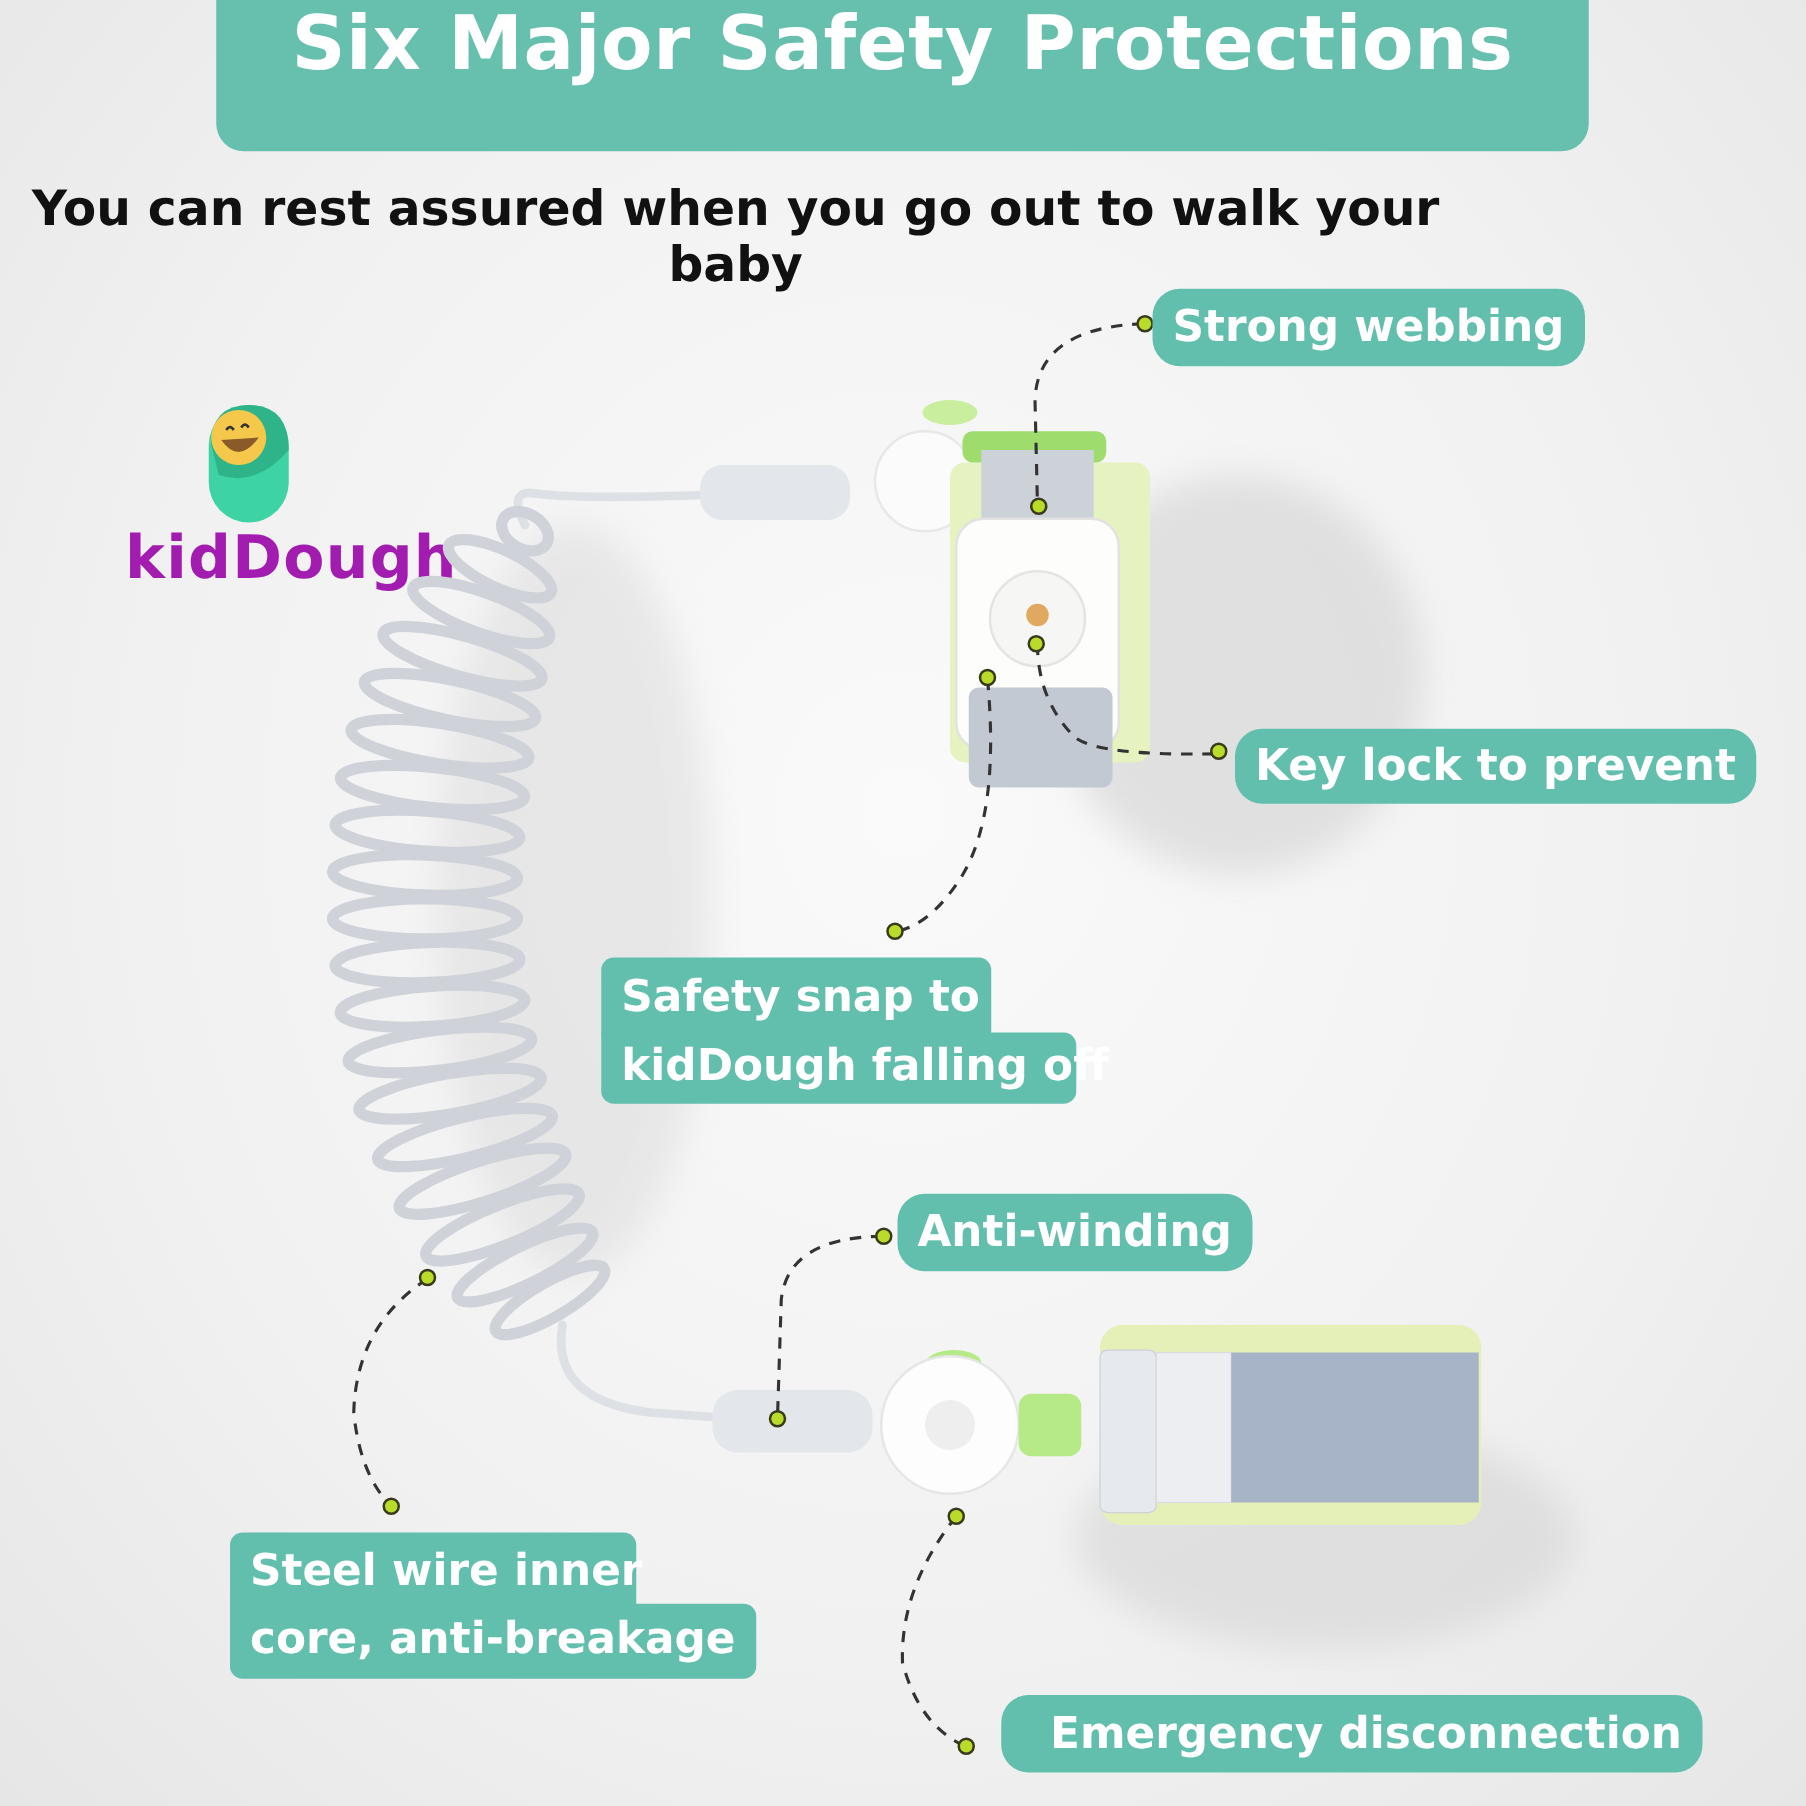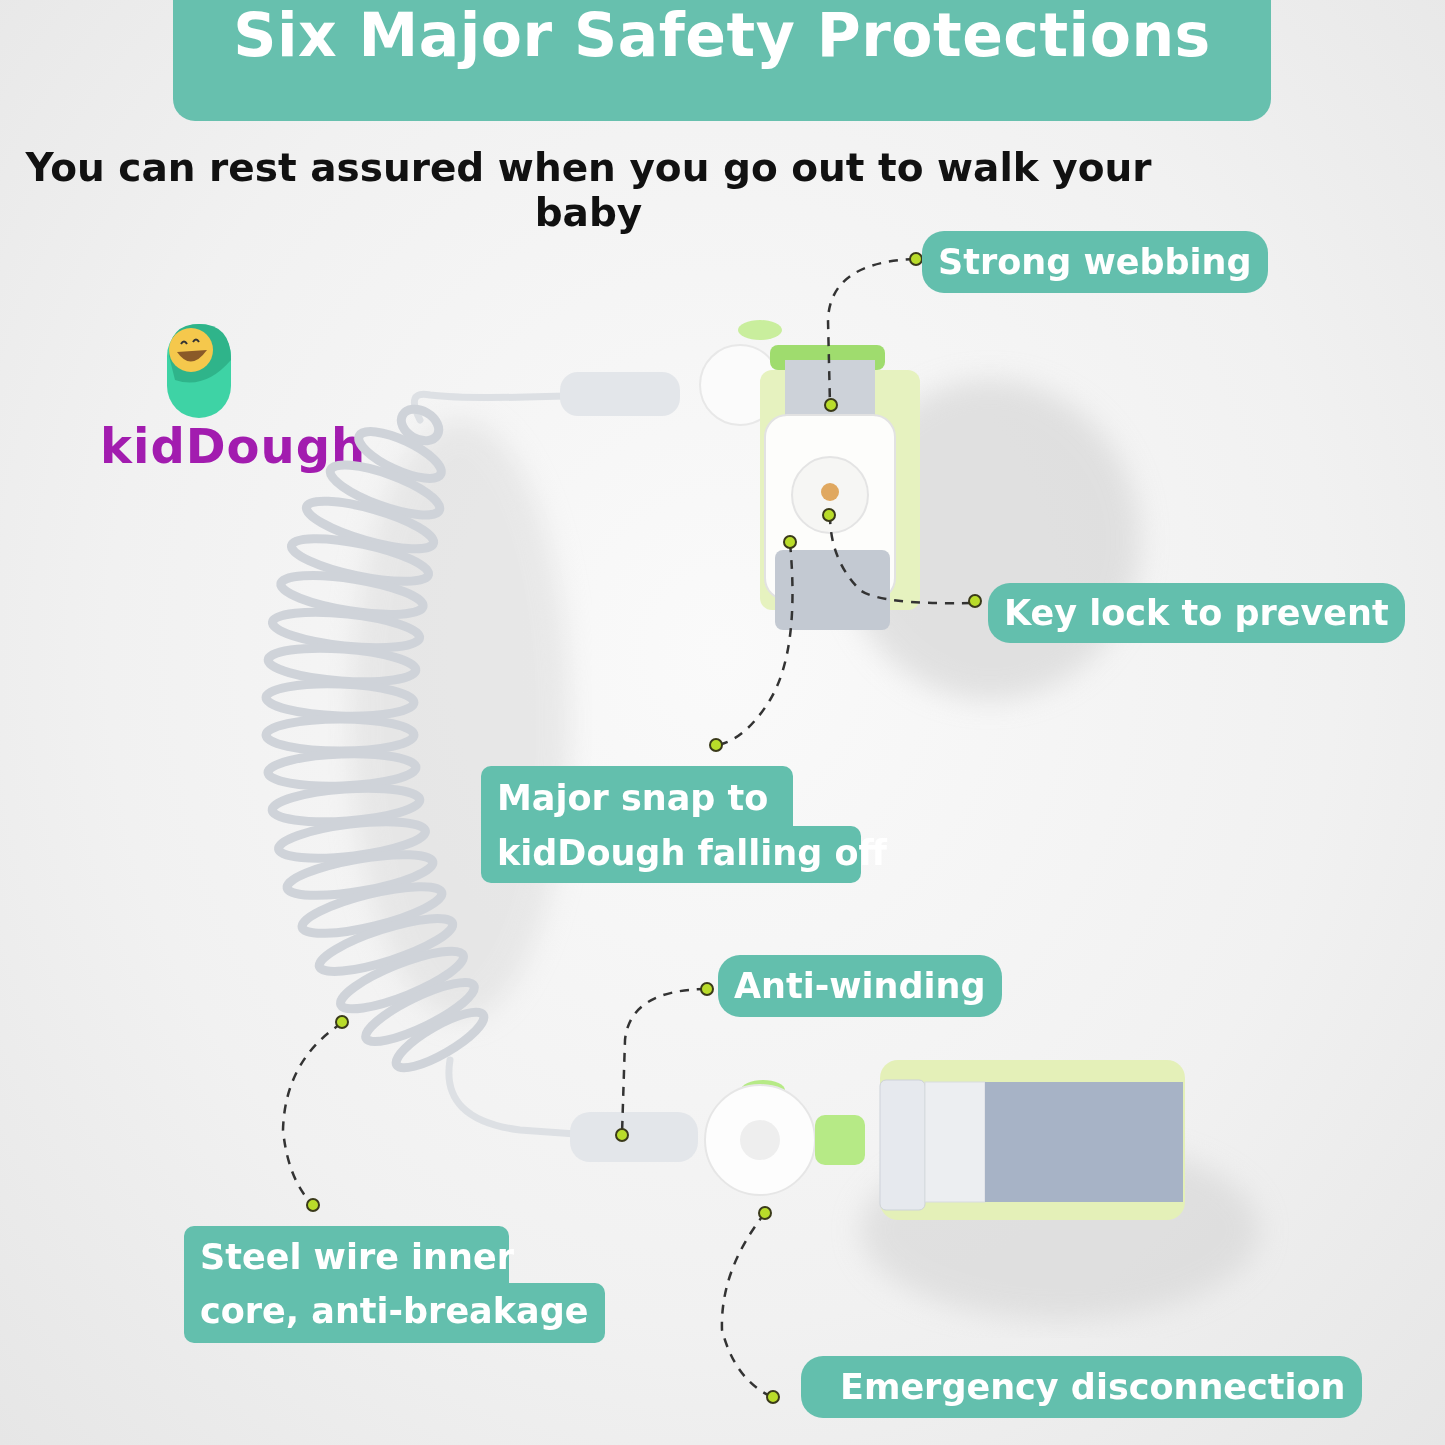--- a/index.html
+++ b/index.html
@@ -144,21 +144,21 @@
 
 <div class="abs label" style="left:922px;top:231px;height:62px;line-height:62px;">
   <span>Strong webbing</span>
 </div>
 
 <div class="abs label" style="left:988px;top:543px;line-height:54px;padding:3px 16px;margin-top:40px;">
   <div>Key lock to prevent</div>
 </div>
 
 <div class="abs label" style="left:481px;top:766px;width:280px;height:62px;line-height:64px;border-radius:10px 10px 0 0;">
-  <span>Major snap to</span>
+  <span>Safety snap to</span>
 </div>
 <div class="abs label" style="left:481px;top:826px;width:348px;height:57px;line-height:54px;border-radius:0 10px 10px 10px;">
   <span>kidDough falling off</span>
 </div>
 
 <div class="abs label" style="left:718px;top:955px;height:62px;line-height:62px;">
   <span>Anti-winding</span>
 </div>
 
 <div class="abs label" style="left:184px;top:1226px;width:293px;height:60px;line-height:62px;border-radius:10px 10px 0 0;">

